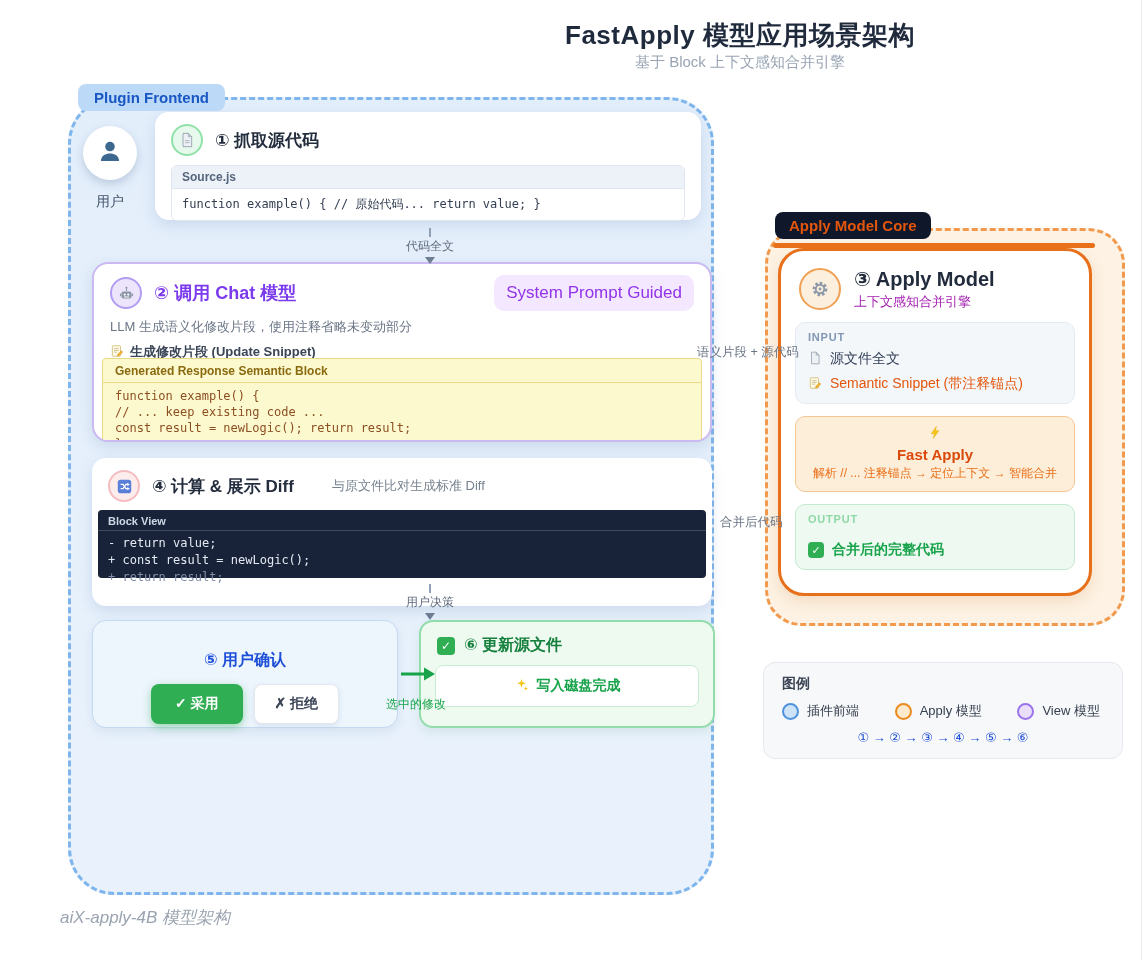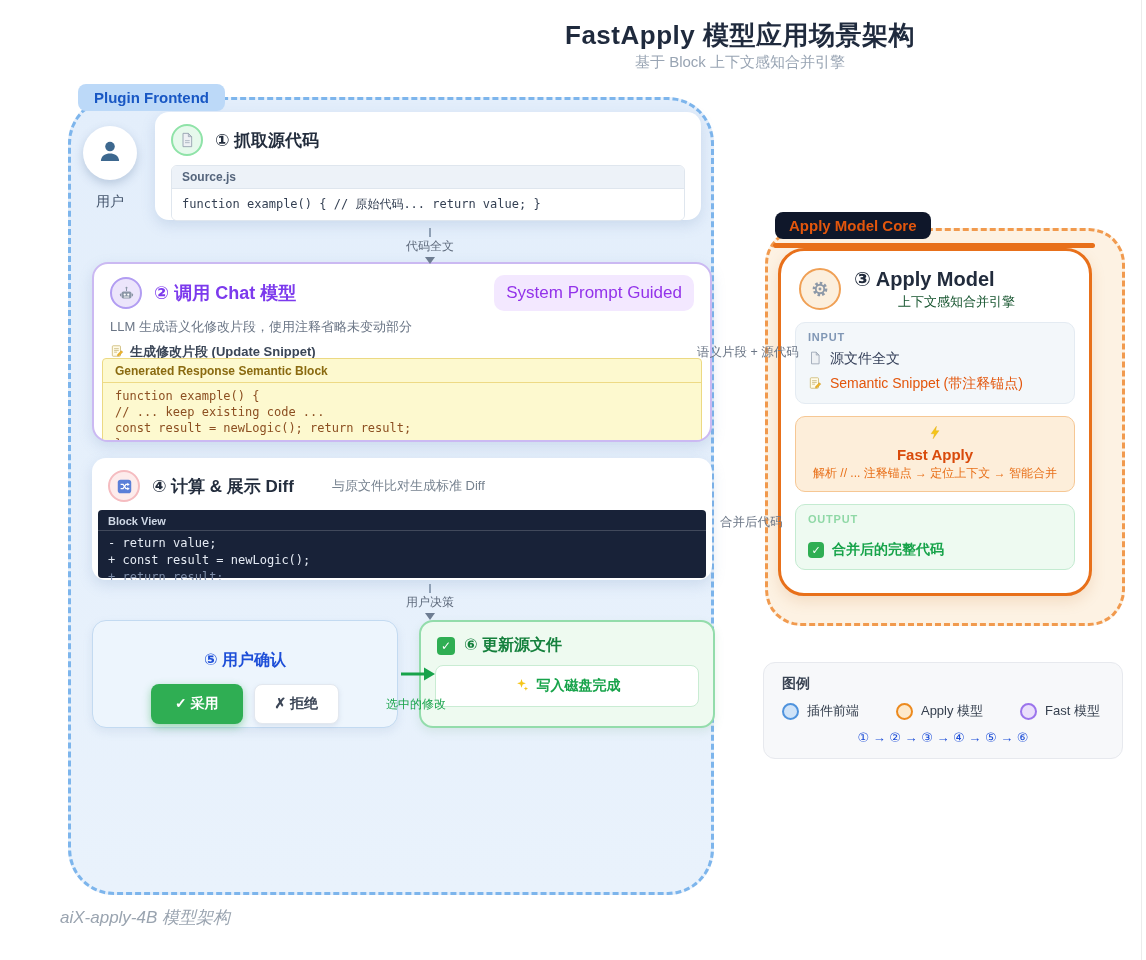--- a/index.html
+++ b/index.html
@@ -64,21 +64,21 @@
   .step2-desc { padding:0 16px; font-size:13px; color:#6b7686; margin:2px 0 7px; }
   .snippet-label { padding:0 16px; font-size:13px; font-weight:bold; color:#3a4556;
                    display:flex; align-items:center; gap:6px; }
   .yellow-block { position:absolute; left:8px; right:8px; top:94px; height:120px;
                   background:#fdf9cf; border:1px solid #ecd983; border-radius:4px; }
   .yb-head { padding:5px 12px 4px; font-size:12px; font-weight:bold; color:#8a6a10;
              border-bottom:1px solid #eeda85; }
   .yb-code { padding:5px 12px; font-size:12px; line-height:16px; color:#8c4f21; }
 
   
-  .step4 { left:92px; top:458px; width:620px; height:122px; border-radius:14px; overflow:hidden; }
+  .step4 { left:92px; top:458px; width:620px; height:148px; border-radius:14px; overflow:hidden; }
   .step4 .card-head { padding:12px 16px; }
   .step4-sub { font-size:13px; color:#76828f; margin-left:26px; }
   .diff-block { position:absolute; left:6px; right:6px; top:52px; }
   .diff-bg { position:absolute; left:0; right:0; top:0; height:68px; background:#182238; border-radius:4px; }
   .diff-head { position:relative; padding:5px 10px 3px; font-size:11px; font-weight:bold; color:#cfd8e6;
                border-bottom:1px solid rgba(255,255,255,.18); }
   .diff-line { position:relative; padding:0 10px; font-size:12px; line-height:17px; color:#e4eaf3; }
   .diff-line.first { margin-top:4px; }
   .diff-line.clip { color:#7e8da8; }
 
@@ -116,21 +116,21 @@
                    border:3px dashed #f19a4e; border-radius:36px; background:#fdf2e3; }
   .amc-badge { position:absolute; left:775px; top:212px; z-index:6; background:#0f172a;
                color:#e3560c; font-size:15px; font-weight:bold; padding:5px 14px; border-radius:8px; }
   .amc-bar { position:absolute; left:773px; top:243px; width:322px; height:5px;
              background:#e8701a; border-radius:3px; z-index:5; }
   .apply-card { position:absolute; left:778px; top:248px; width:314px; height:348px; background:#fff;
                 border:3px solid #e8701a; border-radius:26px; z-index:4;
                 box-shadow:0 6px 14px rgba(200,130,60,.18); }
   .ac-head { display:flex; align-items:center; gap:13px; padding:16px 18px 11px; }
   .ac-title { font-size:20px; font-weight:bold; color:#212b3c; }
-  .ac-sub { font-size:13px; color:#14532d; margin-top:2px;margin-left:44px; }
+  .ac-sub { font-size:13px; color:#a21caf; margin-top:2px; }
   .io-box { margin:0 14px; border-radius:10px; padding:8px 12px 10px; }
   .input-box { background:#f3f7fa; border:1px solid #e4ebf2; }
   .box-label { font-size:11px; font-weight:bold; letter-spacing:.8px; }
   .lbl-input { color:#8097b5; }
   .lbl-output { color:#8fd8a6; }
   .in-item { display:flex; align-items:center; gap:8px; font-size:14px; color:#36415a; margin-top:7px; }
   .in-item.snippet { color:#e3560c; }
   .fa-box { margin:12px 14px; background:#fdeeda; border:1px solid #f6c794; border-radius:10px;
             text-align:center; padding:7px 10px 9px; }
   .fa-title { font-size:15px; font-weight:bold; color:#d94a0b; margin:1px 0 2px; }
@@ -375,21 +375,21 @@
       <span class="legend-item">
         <span class="sw sw-blue"></span>
         <span>插件前端</span>
       </span>
       <span class="legend-item">
         <span class="sw sw-orange"></span>
         <span>Apply 模型</span>
       </span>
       <span class="legend-item">
         <span class="sw sw-purple"></span>
-        <span>Fast 模型</span>
+        <span>View 模型</span>
       </span>
     </div>
     <div class="legend-seq">① → ② → ③ → ④ → ⑤ → ⑥</div>
   </div>
 
   <div class="caption">aiX-apply-4B 模型架构</div>
   <div class="page-edge"></div>
 </div>
 
 </body></html>

